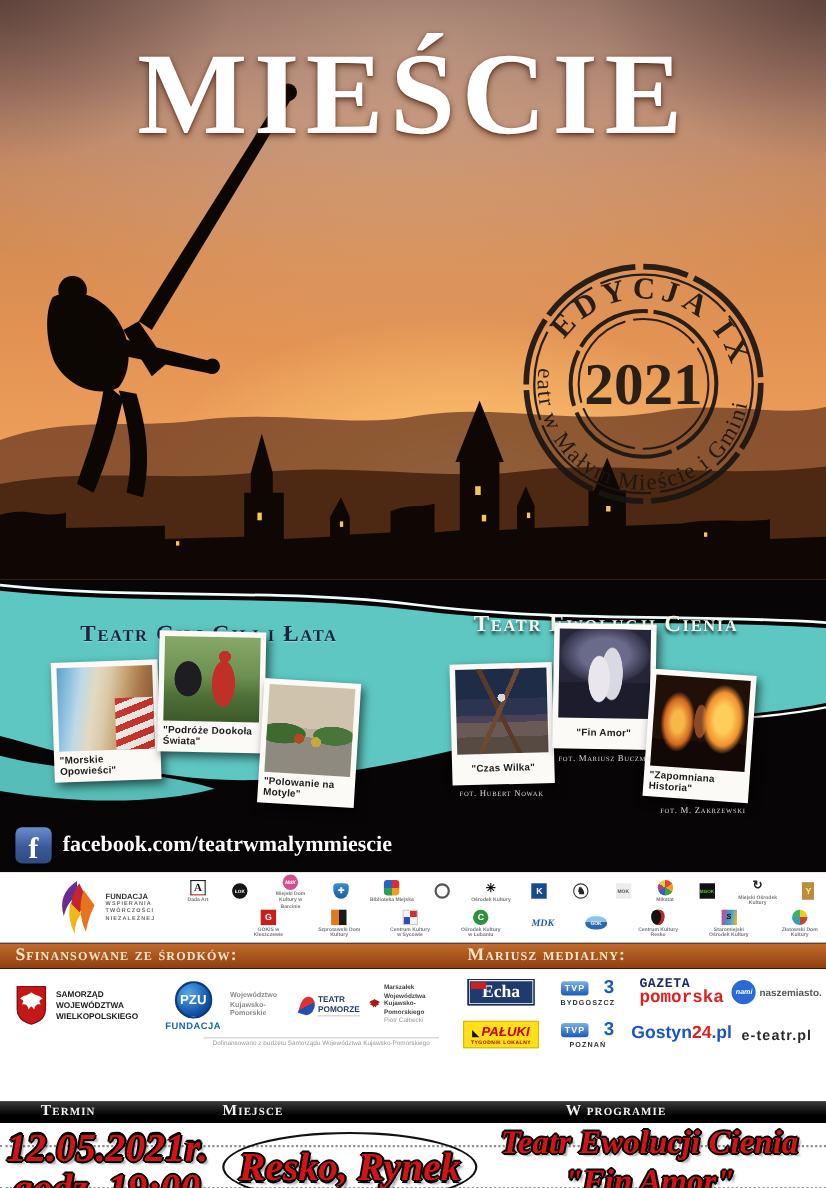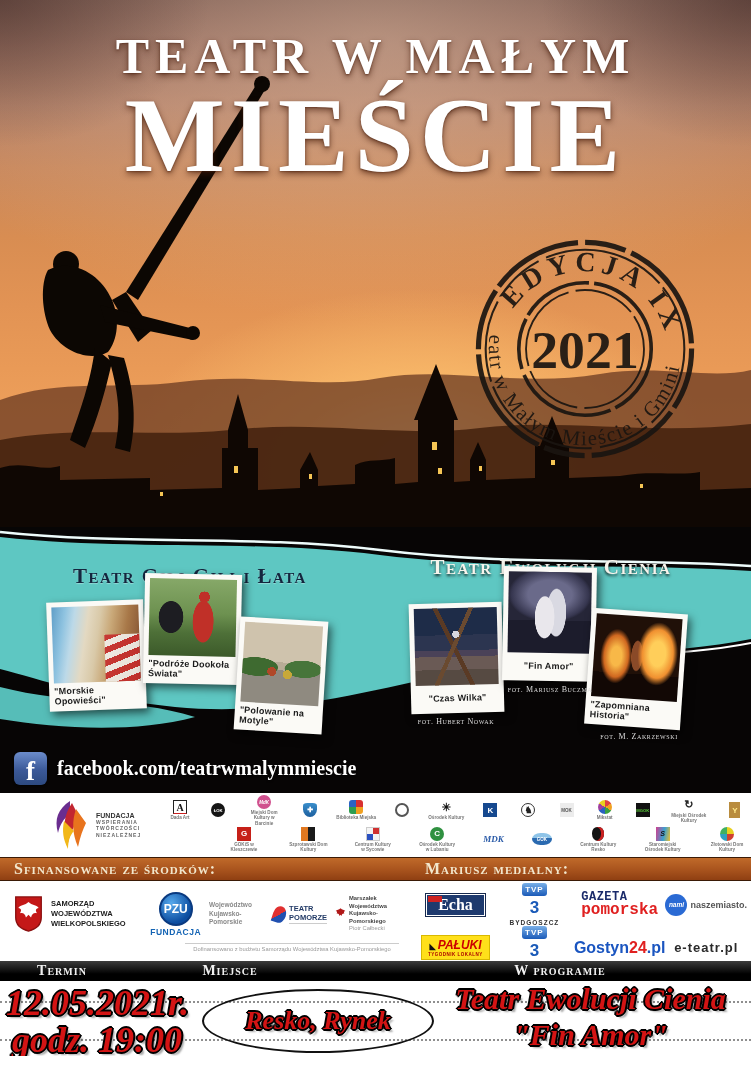--- a/index.html
+++ b/index.html
@@ -146,58 +146,58 @@
   .m-txt{font-size:5.8px;font-weight:700;color:#444;line-height:1.3;}
   .m-txt .l3{color:#9a9a9a;font-weight:400;}
   .fund-note{position:absolute;left:185px;top:62px;width:214px;border-top:1px solid #ccc;padding-top:2px;
     font-size:5.8px;color:#999;text-align:center;}
   .media-grid{position:absolute;left:416px;top:2px;right:4px;height:76px;display:grid;
     grid-template-columns:repeat(4,1fr);grid-template-rows:1fr 1fr;align-items:center;justify-items:center;}
   .echa{background:#1e3a6e;border:1px solid #16294e;box-shadow:inset 0 0 0 1px #fff;color:#fff;
     font-family:"Liberation Serif",serif;font-weight:700;font-size:16px;padding:2px 12px;position:relative;}
   .echa::before{content:"";position:absolute;left:2px;top:2px;width:14px;height:6px;background:#c22;}
   .tvp{display:flex;flex-direction:column;align-items:center;gap:1px;}
-  .tvp-top{display:flex;align-items:center;gap:2px;flex-direction:column;}
+  .tvp-top{display:flex;align-items:center;gap:14px;}
   .tvp-box{background:linear-gradient(#7ab0e8,#1a5ab8);border-radius:3px;color:#fff;font-weight:800;font-size:8px;
     padding:2px 3px;letter-spacing:1px;}
   .tvp-3{font-size:17px;font-weight:900;color:#1a5ab8;}
   .tvp-city{font-size:6.5px;font-weight:800;color:#333;letter-spacing:1px;}
   .gazeta{text-align:left;line-height:.9;font-family:Liberation Mono, monospace;}
   .gazeta .g1{font-size:12px;font-weight:900;color:#1a2a6a;letter-spacing:.5px;}
   .gazeta .g2{font-size:16px;font-weight:900;color:#e02020;}
   .nami{display:flex;align-items:center;gap:3px;}
   .nami .nc{width:22px;height:22px;border-radius:50%;background:#2a6ad4;color:#fff;font-size:6.5px;font-weight:800;
     font-style:italic;display:flex;align-items:center;justify-content:center;}
   .nami .nt{font-size:9px;font-weight:700;color:#555;}
   .paluki{background:#ffe01a;padding:2px 6px;text-align:center;border:1px solid #d8b800;}
   .paluki .p1{font-size:12px;font-weight:900;font-style:italic;color:#c00;}
   .paluki .p1::before{content:"◣ ";color:#111;font-size:8px;font-style:normal;}
   .paluki .p2{font-size:4.5px;font-weight:800;color:#a00;letter-spacing:.5px;}
   .gostyn{font-size:16px;font-weight:900;}
   .gostyn .go1,.gostyn .go3{color:#1a55c0;} .gostyn .go2{color:#e02020;}
   .eteatr{font-size:13px;font-weight:800;color:#2a2a2a;letter-spacing:1px;}
 
   
-  .blackbar{position:relative;width:751px;height:20px;background:linear-gradient(#3c3c3c,#000 65%);}
+  .blackbar{position:relative;width:751px;height:20px;background:linear-gradient(#3c3c3c,#000 65%);margin-top:40px;}
   .blackbar span{position:absolute;top:0;line-height:20px;color:#f0f0f0;
     font-family:"Liberation Serif",serif;font-variant:small-caps;font-weight:700;font-size:14px;letter-spacing:1px;
     transform:translateX(-50%);}
   .bb1{left:62px;} .bb2{left:230px;} .bb3{left:560px;}
   .schedule{position:relative;width:751px;height:75px;background:#fff;overflow:hidden;}
   .dotline{position:absolute;left:0;width:751px;border-top:2.5px dotted #8f8f8f;z-index:0;}
   .dl1{top:20px;} .dl2{top:58px;}
   .redtxt{position:absolute;z-index:2;color:#d31414;font-family:"Liberation Serif",serif;
     font-weight:700;font-style:italic;line-height:1;white-space:nowrap;
     text-shadow:-2px 0 0 #000,2px 0 0 #000,0 -2px 0 #000,0 2px 0 #000,
       -1px -1px 0 #000,1px -1px 0 #000,-1px 1px 0 #000,1px 1px 0 #000,3px 3px 2px rgba(0,0,0,.35);}
   .sch-date{left:6px;top:4px;font-size:36px;}
   .sch-time{left:12px;top:41px;font-size:36px;}
   .sch-ellipse{position:absolute;left:202px;top:8px;width:228px;height:60px;border:2.5px solid #111;
     border-radius:50%;display:flex;align-items:center;justify-content:center;z-index:1;}
-  .sch-place{position:static;font-size:26px;}
+  .sch-place{position:static;font-size:36px;}
   .sch-prog1{left:432px;right:2px;top:3px;font-size:30px;text-align:center;}
   .sch-prog2{left:432px;right:2px;top:39px;font-size:30px;text-align:center;}
 </style>
 </head>
 <body>
 
 <div class="poster">
 
   <header class="hero">
     <svg class="hero-sil" width="751" height="527" viewBox="0 0 751 527">
@@ -243,21 +243,20 @@
           <textPath href="#arcT" startOffset="50%">EDYCJA IX</textPath>
         </text>
         <text font-size="20" letter-spacing="1.5" text-anchor="middle">
           <textPath href="#arcB" startOffset="50%">Teatr w Małym Mieście i Gminie</textPath>
         </text>
       </g>
       <text x="115" y="133" text-anchor="middle" font-family="Liberation Serif, serif" font-size="52" font-weight="700" fill="#1a1511">2021</text>
     </svg>
 
     <h1 class="hero-title">
-      <span class="t1">TEATR W MAŁYM</span>
       <span class="t2">MIEŚCIE</span>
     </h1>
   </header>
 
   <section class="band">
     <svg class="waves" width="751" height="266" viewBox="0 0 751 266">
       <path fill="#5ec7c2" d="M0,10 C130,24 250,12 380,28 C510,44 630,36 751,44 L751,112 C650,132 560,122 470,142 C370,164 280,190 175,180 C95,172 40,152 0,142 Z"></path>
       <path fill="#56bdb8" d="M0,160 C70,178 130,170 195,190 C135,206 60,202 0,192 Z"></path>
       <path fill="none" stroke="#eefcfb" stroke-width="2.5" d="M0,5 C130,19 250,7 380,23 C510,39 630,31 751,39"></path>
       <path fill="none" stroke="#ffffff" stroke-width="2" d="M470,146 C580,126 670,132 751,116"></path>

